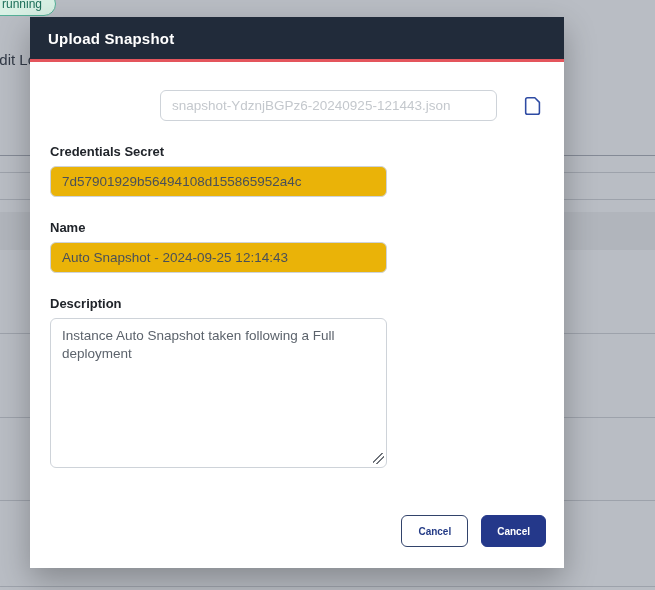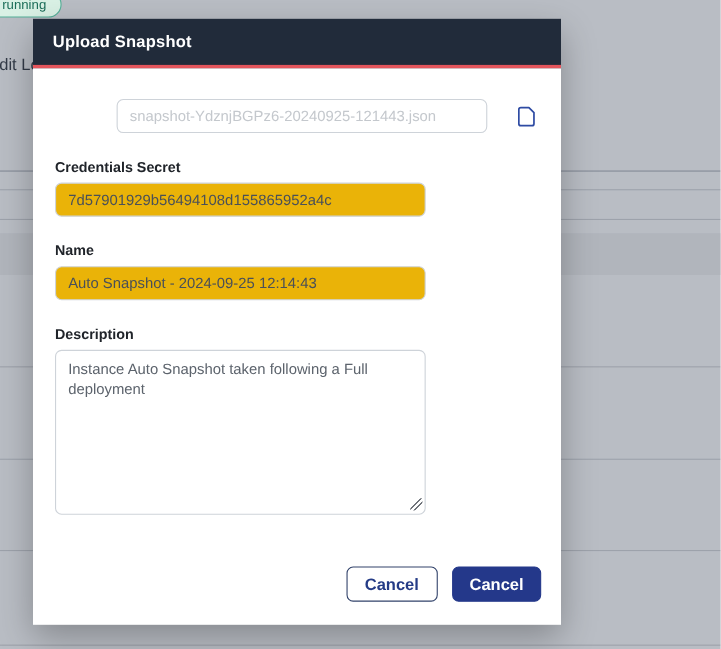--- a/index.html
+++ b/index.html
@@ -23,21 +23,21 @@
     position: absolute; left: -19px; top: 51px;
     font-size: 15px; color: #323a47; white-space: nowrap;
   }
   .row-line { position: absolute; left: 0; width: 100%; height: 1px; background: #9da2ab; }
   .row-line.dark { background: #848a96; }
   .row-band { position: absolute; left: 0; width: 100%; background: #b1b5bc; }
 
   
   .modal {
     position: absolute; left: 30px; top: 17px;
-    width: 480px; height: 551px;
+    width: 534px; height: 551px;
     background: #ffffff;
     box-shadow: 0 12px 30px rgba(0,0,0,0.28);
   }
   .modal-header {
     height: 45px;
     background: #212b3a;
     border-bottom: 3px solid #e4555c;
     display: flex; align-items: center;
     padding: 0 18px;
   }
@@ -83,21 +83,21 @@
     cursor: nwse-resize;
   }
 
   .modal-footer {
     position: absolute; right: 18px; bottom: 21px;
     display: flex; gap: 13px;
   }
   .btn {
     height: 32px; border-radius: 6px;
     font-family: "Liberation Sans", "DejaVu Sans", sans-serif;
-    font-size: 15px; cursor: pointer;
+    font-size: 10px; cursor: pointer;
   }
   .btn-cancel {
     background: #ffffff; color: #243b86;
     border: 1px solid #32436b;
     padding: 0 16px; font-weight: 600;
   }
   .btn-upload {
     background: #24388a; color: #ffffff;
     border: 1px solid #24388a;
     padding: 0 15px; font-weight: 700;

